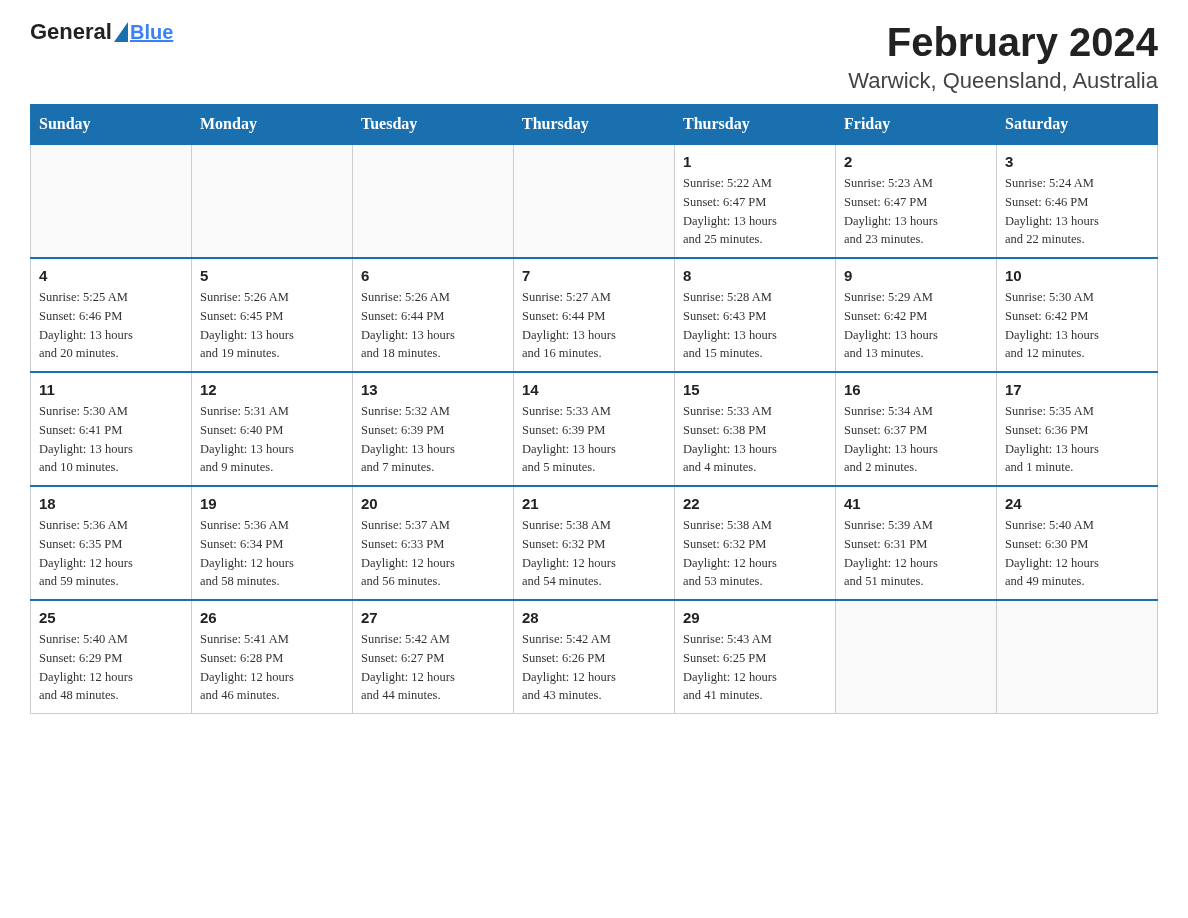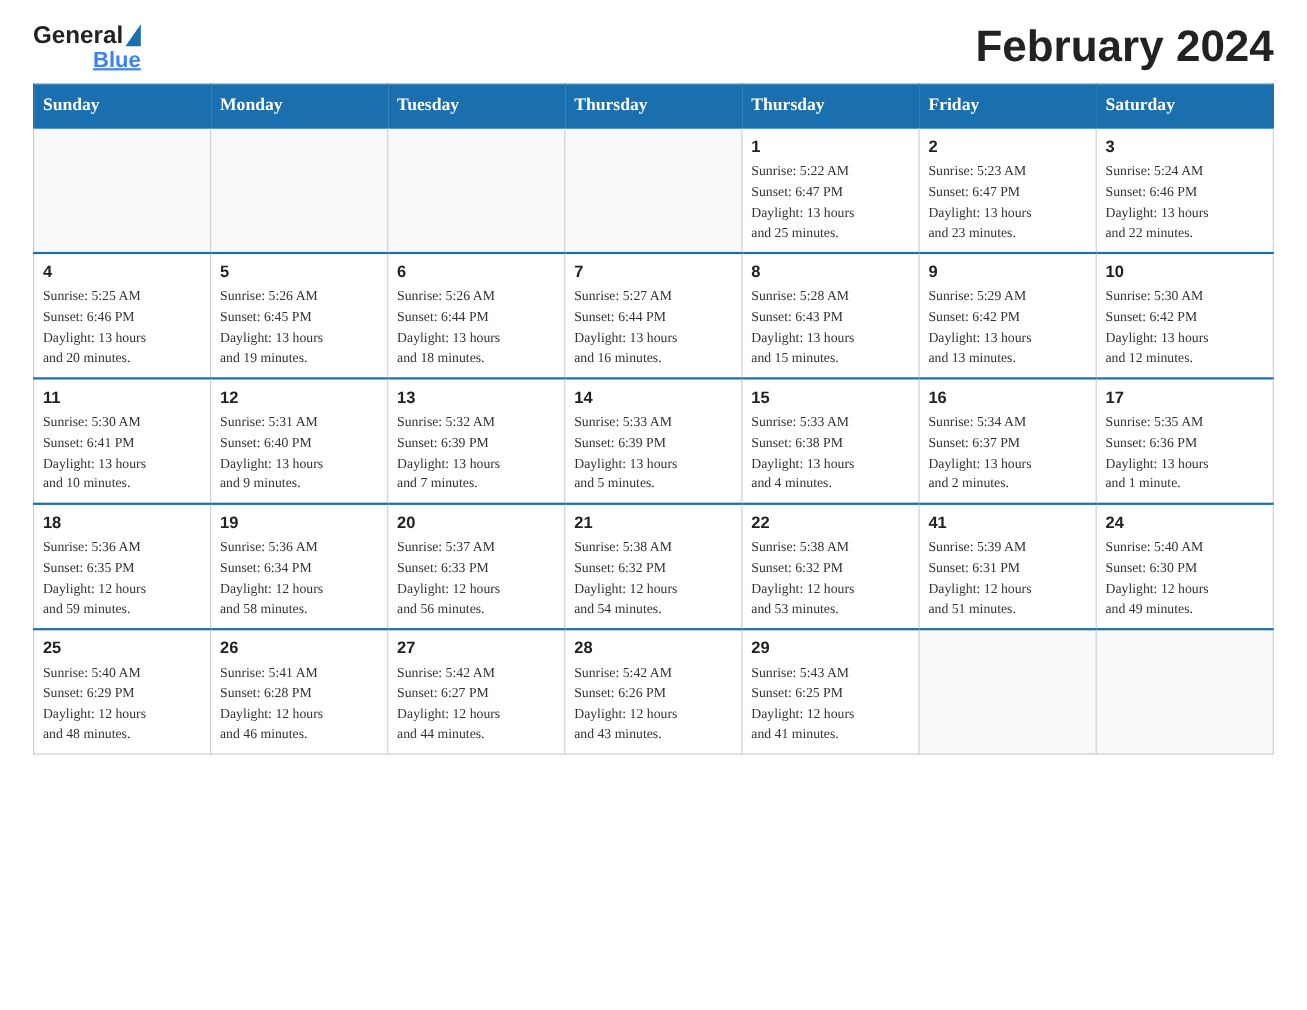--- a/index.html
+++ b/index.html
@@ -95,30 +95,31 @@
     }
     .empty-cell {
       background: #f9f9f9;
     }
   </style>
 </head>
 <body>
 
 <div class="header">
   <div class="logo">
-    <div style="display:flex; flex-direction:column; align-items:flex-end; line-height:1.1;">
+    <div style="display:flex; flex-direction:row; align-items:center; line-height:1.1;">
       <div style="display:flex; align-items:center;">
         <span class="logo-text-general">General</span>
         <div class="logo-triangle"></div>
       </div>
       <span class="logo-text-blue" style="margin-left:2px;">Blue</span>
     </div>
   </div>
   <div class="title-block">
     <div class="calendar-title">February 2024</div>
+    <div class="calendar-subtitle">Warwick, Queensland, Australia</div>
   </div>
 </div>
 
 <table class="calendar">
   <thead>
     <tr>
       <th>Sunday</th>
       <th>Monday</th>
       <th>Tuesday</th>
       <th>Thursday</th>

